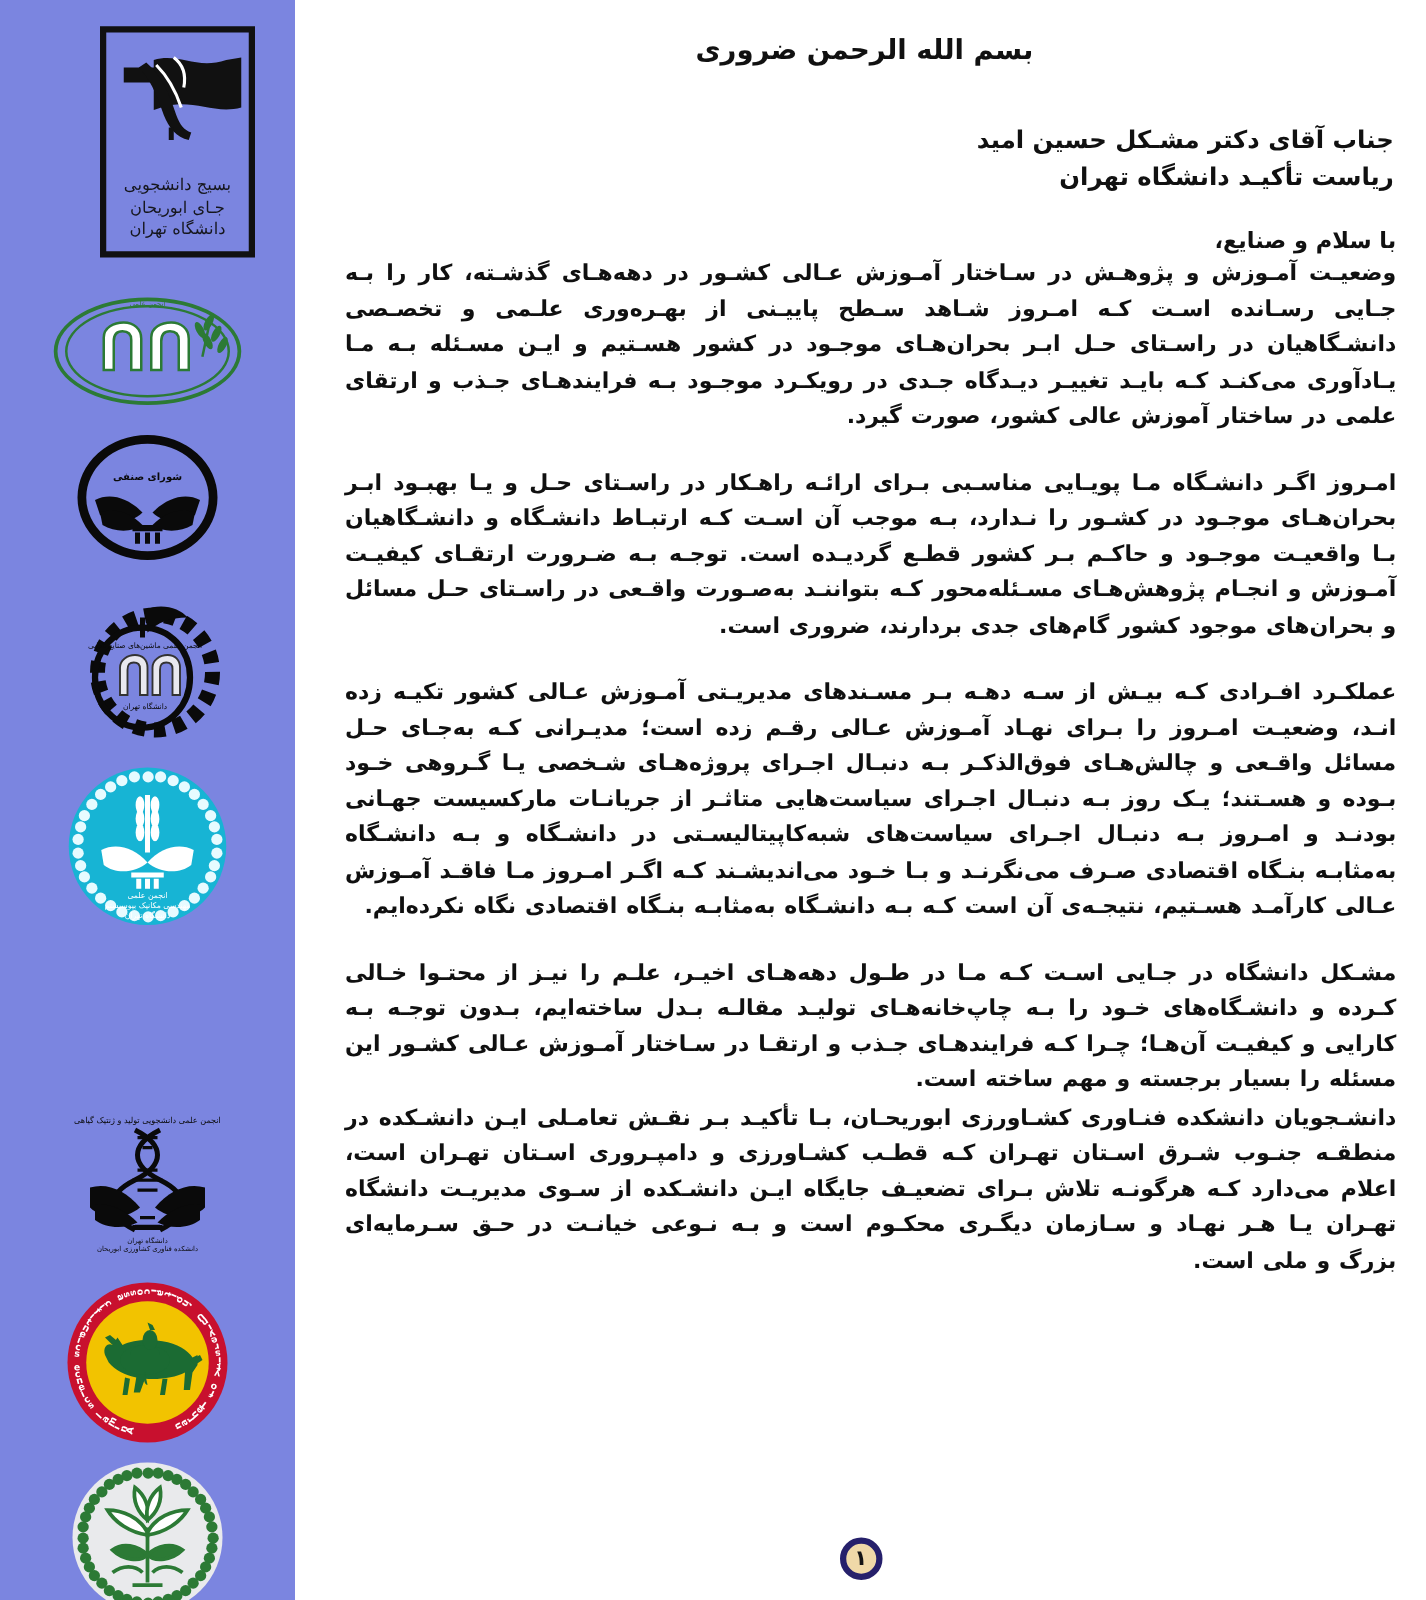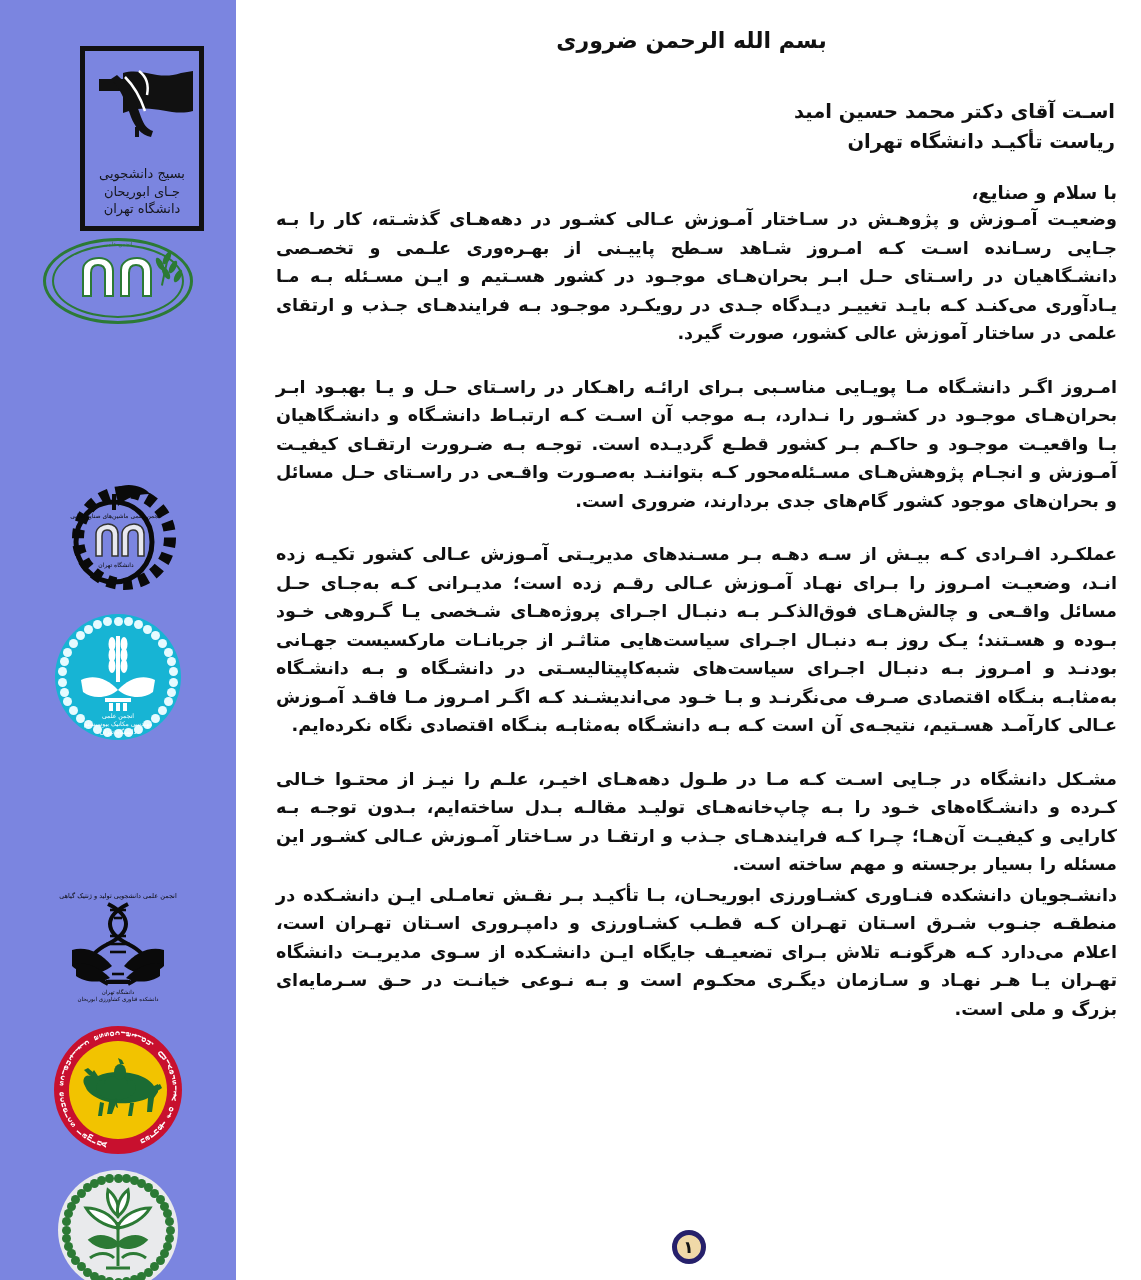--- a/index.html
+++ b/index.html
@@ -212,21 +212,21 @@
     box-sizing: border-box;
   }
 </style>
 </head>
 <body>
 
 <div id="page">
 
   <aside id="sidebar">
 
-    <div class="logo-slot" style="top:46px;padding-left:48px;">
+    <div class="logo-slot" style="top:21px;padding-left:48px;">
       <div class="basij-box">
         <svg class="basij-flag" viewBox="0 0 104 74">
           <path d="M4 14 H30 V26 H4 Z" fill="#111"></path>
           <path d="M28 8 C48 2, 62 16, 86 8 L98 6 L98 46 C76 52, 58 38, 34 46 L28 48 Z" fill="#111"></path>
           <path d="M22 10 C34 20, 40 34, 46 52 C49 60, 52 64, 58 66 L56 72 C46 70, 40 62, 36 52 C30 34, 24 22, 16 14 Z" fill="#111"></path>
           <path d="M30 12 C40 22, 46 34, 50 46" stroke="#ffffff" stroke-width="2.5" fill="none"></path>
           <path d="M44 6 C52 12, 54 20, 52 30" stroke="#ffffff" stroke-width="2.5" fill="none"></path>
           <rect x="40" y="62" width="4" height="10" fill="#111"></rect>
         </svg>
         <div class="basij-lines">
@@ -250,20 +250,40 @@
             <ellipse cx="135" cy="38" rx="3" ry="7" transform="rotate(28 135 38)"></ellipse>
             <ellipse cx="117" cy="26" rx="3" ry="7" transform="rotate(-28 117 26)"></ellipse>
             <ellipse cx="123" cy="35" rx="3" ry="7" transform="rotate(-28 123 35)"></ellipse>
             <rect x="125" y="14" width="2" height="34" transform="rotate(12 125 14)"></rect>
           </g>
         </svg>
         <div style="position:absolute;top:3px;left:0;right:0;text-align:center;font-size:5.5px;color:#2c7a35;font-family:'DejaVu Sans',sans-serif;direction:rtl;">انجمن علمی</div>
       </div>
     </div>
 
+    <div class="logo-slot" style="top:348px;">
+      <div class="wingcircle">
+        <div class="outer"></div>
+        <svg viewBox="0 0 112 100" style="position:absolute;inset:0;">
+          <g fill="#0a0a0a">
+            <path d="M14 52 C26 46 40 50 52 62 C44 70 30 72 18 64 Z"></path>
+            <path d="M18 62 C30 58 42 62 52 72 C44 78 30 78 20 72 Z"></path>
+            <path d="M98 52 C86 46 72 50 60 62 C68 70 82 72 94 64 Z"></path>
+            <path d="M94 62 C82 58 70 62 60 72 C68 78 82 78 92 72 Z"></path>
+            <rect x="44" y="72" width="24" height="5"></rect>
+            <rect x="46" y="78" width="4" height="9"></rect>
+            <rect x="54" y="78" width="4" height="9"></rect>
+            <rect x="62" y="78" width="4" height="9"></rect>
+          </g>
+          <g fill="#0a0a0a" font-family="DejaVu Sans" font-size="8" font-weight="bold">
+            <text x="56" y="36" text-anchor="middle">شورای صنفی</text>
+          </g>
+        </svg>
+      </div>
+    </div>
 
     <div class="logo-slot" style="top:472px;">
       <div class="applegear">
         <svg viewBox="0 0 120 120" style="position:absolute;inset:0;">
           <g fill="#0a0a0a">
             <g>
               <circle cx="66" cy="66" r="46" fill="none" stroke="#0a0a0a" stroke-width="12" stroke-dasharray="9 7"></circle>
             </g>
             <path d="M58 16 C70 10 86 14 92 22 C78 22 68 26 60 34 Z"></path>
             <rect x="54" y="22" width="4" height="16"></rect>
@@ -518,21 +538,21 @@
       </div>
     </div>
 
   </aside>
 
   <main id="content">
 
     <div class="bism">بسم الله الرحمن ضروری</div>
 
     <div class="addr">
-      <div>اسـت آقای دکتر محمد حسین امید</div>
+      <div>جناب آقای دکتر مشـکل حسین امید</div>
       <div>ریاست تأکیـد دانشگاه تهران</div>
     </div>
 
     <div class="greet">با سلام و صنایع،</div>
 
     <p class="body tight">وضعیـت آمـوزش و پژوهـش در سـاختار آمـوزش عـالی کشـور در دهه‌هـای گذشـته، کار را بـه جـایی رسـانده اسـت کـه امـروز شـاهد سـطح پاییـنی از بهـره‌وری علـمی و تخصـصی دانشـگاهیان در راسـتای حـل ابـر بحران‌هـای موجـود در کشور هسـتیم و ایـن مسـئله بـه مـا یـادآوری می‌کنـد کـه بایـد تغییـر دیـدگاه جـدی در رویکـرد موجـود بـه فرایندهـای جـذب و ارتقای علمی در ساختار آموزش عالی کشور، صورت گیرد.</p>
     <p class="body gap">امـروز اگـر دانشـگاه مـا پویـایی مناسـبی بـرای ارائـه راهـکار در راسـتای حـل و یـا بهبـود ابـر بحران‌هـای موجـود در کشـور را نـدارد، بـه موجب آن اسـت کـه ارتبـاط دانشـگاه و دانشـگاهیان بـا واقعیـت موجـود و حاکـم بـر کشور قطـع گردیـده است. توجـه بـه ضـرورت ارتقـای کیفیـت آمـوزش و انجـام پژوهش‌هـای مسـئله‌محور کـه بتواننـد به‌صـورت واقـعی در راسـتای حـل مسائل و بحران‌های موجود کشور گام‌های جدی بردارند، ضروری است.</p>
     <p class="body gap">عملکـرد افـرادی کـه بیـش از سـه دهـه بـر مسـندهای مدیریـتی آمـوزش عـالی کشور تکیـه زده انـد، وضعیـت امـروز را بـرای نهـاد آمـوزش عـالی رقـم زده است؛ مدیـرانی کـه به‌جـای حـل مسائل واقـعی و چالش‌هـای فوق‌الذکـر بـه دنبـال اجـرای پروژه‌هـای شـخصی یـا گـروهی خـود بـوده و هسـتند؛ یـک روز بـه دنبـال اجـرای سیاست‌هایی متاثـر از جریانـات مارکسیست جهـانی بودنـد و امـروز بـه دنبـال اجـرای سیاست‌های شبه‌کاپیتالیسـتی در دانشـگاه و بـه دانشـگاه به‌مثابـه بنـگاه اقتصادی صـرف می‌نگرنـد و بـا خـود می‌اندیشـند کـه اگـر امـروز مـا فاقـد آمـوزش عـالی کارآمـد هسـتیم، نتیجـه‌ی آن است کـه بـه دانشـگاه به‌مثابـه بنـگاه اقتصادی نگاه نکرده‌ایم.</p>
     <p class="body gap">مشـکل دانشگاه در جـایی اسـت کـه مـا در طـول دهه‌هـای اخیـر، علـم را نیـز از محتـوا خـالی کـرده و دانشـگاه‌های خـود را بـه چاپ‌خانه‌هـای تولیـد مقالـه بـدل ساخته‌ایم، بـدون توجـه بـه کارایی و کیفیـت آن‌هـا؛ چـرا کـه فرایندهـای جـذب و ارتقـا در سـاختار آمـوزش عـالی کشـور این مسئله را بسیار برجسته و مهم ساخته است.</p>
     <p class="body tight">دانشـجویان دانشکده فنـاوری کشـاورزی ابوریحـان، بـا تأکیـد بـر نقـش تعامـلی ایـن دانشـکده در منطقـه جنـوب شـرق اسـتان تهـران کـه قطـب کشـاورزی و دامپـروری اسـتان تهـران است، اعلام می‌دارد کـه هرگونـه تلاش بـرای تضعیـف جایگاه ایـن دانشـکده از سـوی مدیریـت دانشگاه تهـران یـا هـر نهـاد و سـازمان دیگـری محکـوم است و بـه نـوعی خیانـت در حـق سـرمایه‌ای بزرگ و ملی است.</p>

